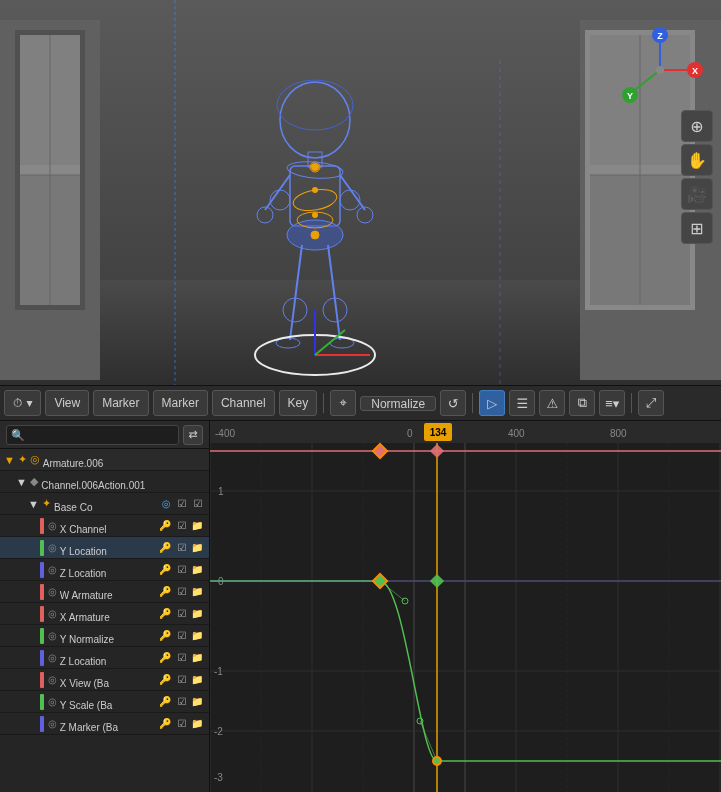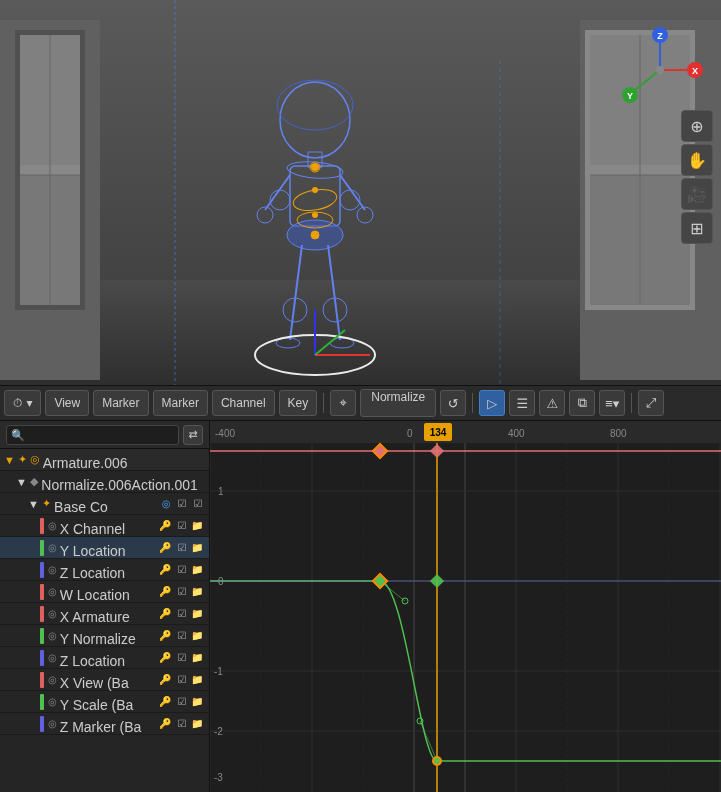--- a/index.html
+++ b/index.html
@@ -81,21 +81,21 @@
     }
 
     .header-separator {
       width: 1px;
       height: 20px;
       background: #555;
       margin: 0 2px;
     }
 
     .normalize-btn {
-      height: 28px;
+      height: 15px;
       padding: 0 10px;
       background: #3a3a3a;
       border: 1px solid #555;
       border-radius: 3px;
       color: #ccc;
       font-size: 12px;
       cursor: pointer;
     }
 
     .icon-btn {
@@ -197,21 +197,21 @@
       justify-content: center;
       font-size: 10px;
       color: #aaa;
     }
 
     .ch-icon.eye {
       color: #4af;
     }
 
     .channel-name {
-      font-size: 14px;
+      font-size: 10px;
       color: #ccc;
       white-space: nowrap;
       overflow: hidden;
       text-overflow: ellipsis;
       flex: 1;
       margin-top: 7px;
     }
 
     .indent-1 { padding-left: 16px; }
     .indent-2 { padding-left: 28px; }
@@ -395,21 +395,21 @@
     <div class="channel-item header-row">
       <span style="color:#e8a000;margin-right:3px;font-size:11px;">▼</span>
       <span style="color:#e8a000;margin-right:3px;font-size:11px;">✦</span>
       <span style="color:#e8a000;margin-right:3px;font-size:11px;">◎</span>
       <span class="channel-name">Armature.006</span>
     </div>
 
     <div class="channel-item indent-1">
       <span style="color:#ccc;margin-right:3px;font-size:11px;">▼</span>
       <span style="color:#888;margin-right:3px;font-size:11px;">◆</span>
-      <span class="channel-name">Normalize.006Action.001</span>
+      <span class="channel-name">Channel.006Action.001</span>
     </div>
 
     <div class="channel-item indent-2">
       <span style="color:#ccc;margin-right:3px;font-size:11px;">▼</span>
       <span style="color:#e8a000;margin-right:3px;font-size:11px;">✦</span>
       <span class="channel-name">Base Co</span>
       <div class="channel-icons">
         <span class="ch-icon eye">◎</span>
         <span class="ch-icon">☑</span>
         <span class="ch-icon">☑</span>
@@ -445,21 +445,21 @@
       <div class="channel-icons">
         <span class="ch-icon">🔑</span>
         <span class="ch-icon">☑</span>
         <span class="ch-icon">📁</span>
       </div>
     </div>
 
     <div class="channel-item indent-3">
       <div class="channel-color-bar" style="background:#e06060;"></div>
       <span style="color:#888;margin-right:3px;font-size:10px;">◎</span>
-      <span class="channel-name">W Location</span>
+      <span class="channel-name">W Armature</span>
       <div class="channel-icons">
         <span class="ch-icon">🔑</span>
         <span class="ch-icon">☑</span>
         <span class="ch-icon">📁</span>
       </div>
     </div>
 
     <div class="channel-item indent-3">
       <div class="channel-color-bar" style="background:#e06060;"></div>
       <span style="color:#888;margin-right:3px;font-size:10px;">◎</span>

